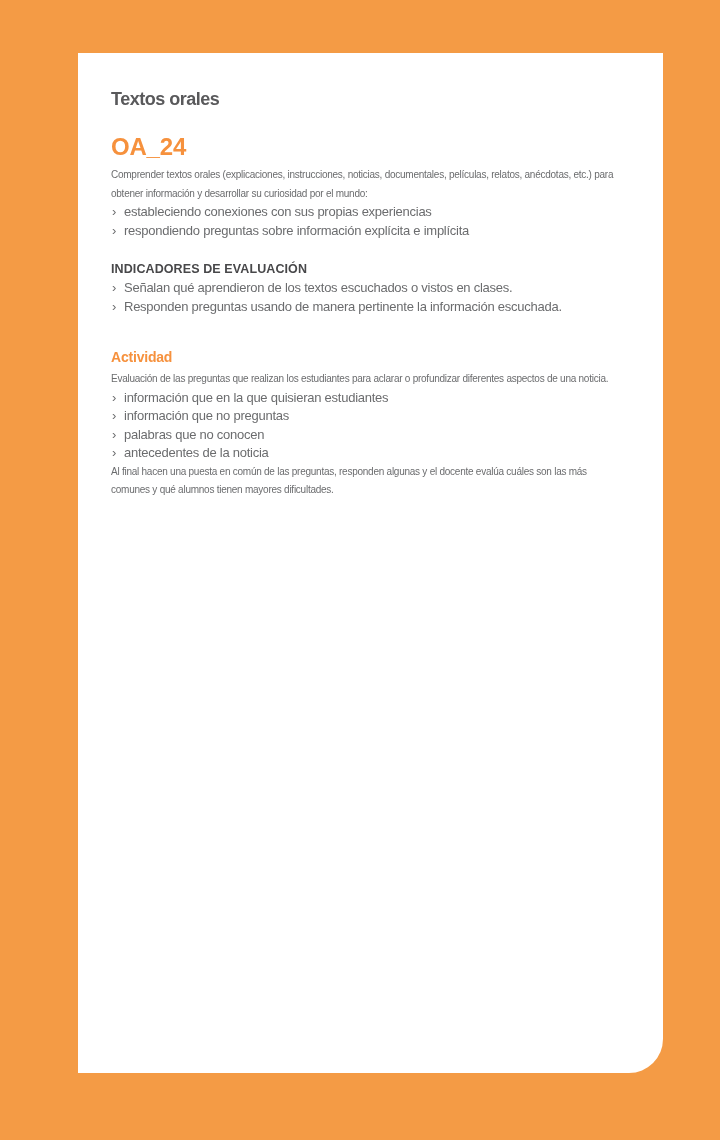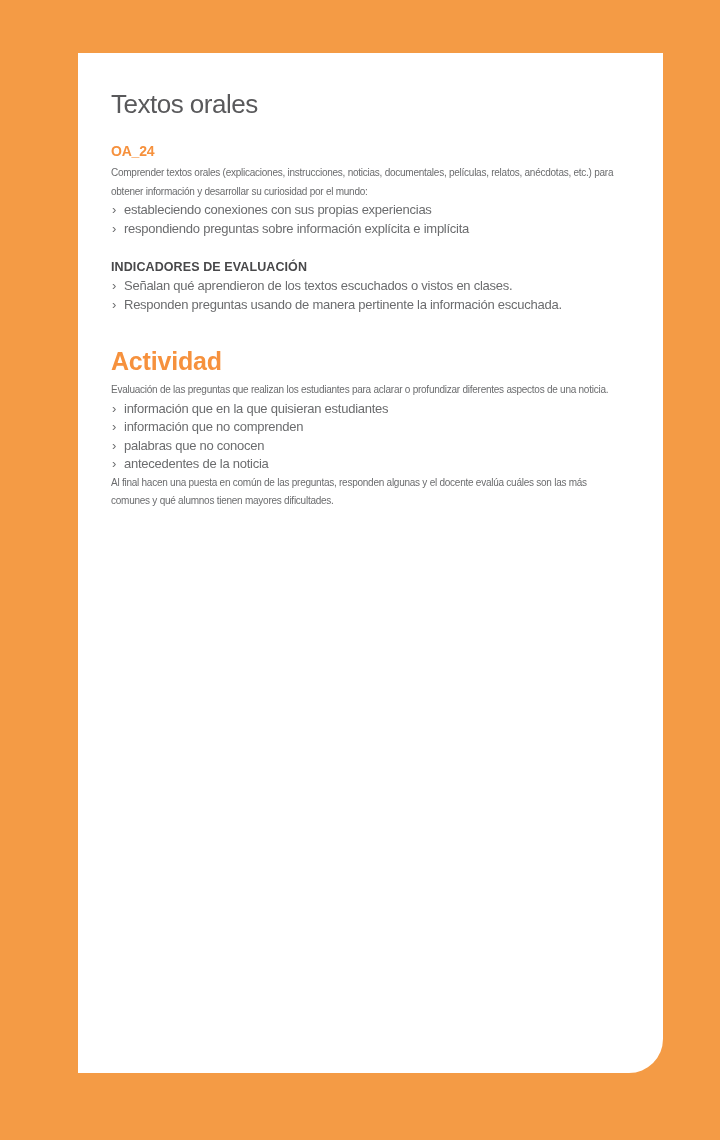--- a/index.html
+++ b/index.html
@@ -22,35 +22,35 @@
     position:absolute;
     left:78px;
     top:53px;
     width:585px;
     height:1020px;
     background:var(--card-white);
     border-bottom-right-radius:34px;
     padding:36px 35px 0 33px;
   }
   h1.page-title{
-    font-size:26px;
-    font-weight:normal;
+    font-size:18px;
+    font-weight:bold;
     color:var(--title-gray);
     letter-spacing:-0.5px;
     margin:0 0 0 0;
   }
   h2.orange-heading{
-    font-size:14px;
+    font-size:24px;
     font-weight:bold;
     color:var(--accent-orange);
     margin:23px 0 5px 0;
     letter-spacing:-0.2px;
   }
   h2.orange-heading.actividad{
-    font-size:25px;
+    font-size:14px;
     margin-top:33px;
   }
   h3.subheading{
     font-size:12.5px;
     font-weight:bold;
     color:var(--subhead-gray);
     margin:22px 0 3px 0;
     letter-spacing:0.1px;
   }
   p.body-text{
@@ -113,21 +113,21 @@
   <section>
     <h2 class="orange-heading actividad">Actividad</h2>
     <p class="body-text">Evaluación de las preguntas que realizan los estudiantes para aclarar o profundizar diferentes aspectos de una noticia.</p>
     <ul class="bullet-list">
       <li>
         <span class="bullet">›</span>
         <span>información que en la que quisieran estudiantes</span>
       </li>
       <li>
         <span class="bullet">›</span>
-        <span>información que no comprenden</span>
+        <span>información que no preguntas</span>
       </li>
       <li>
         <span class="bullet">›</span>
         <span>palabras que no conocen</span>
       </li>
       <li>
         <span class="bullet">›</span>
         <span>antecedentes de la noticia</span>
       </li>
     </ul>

